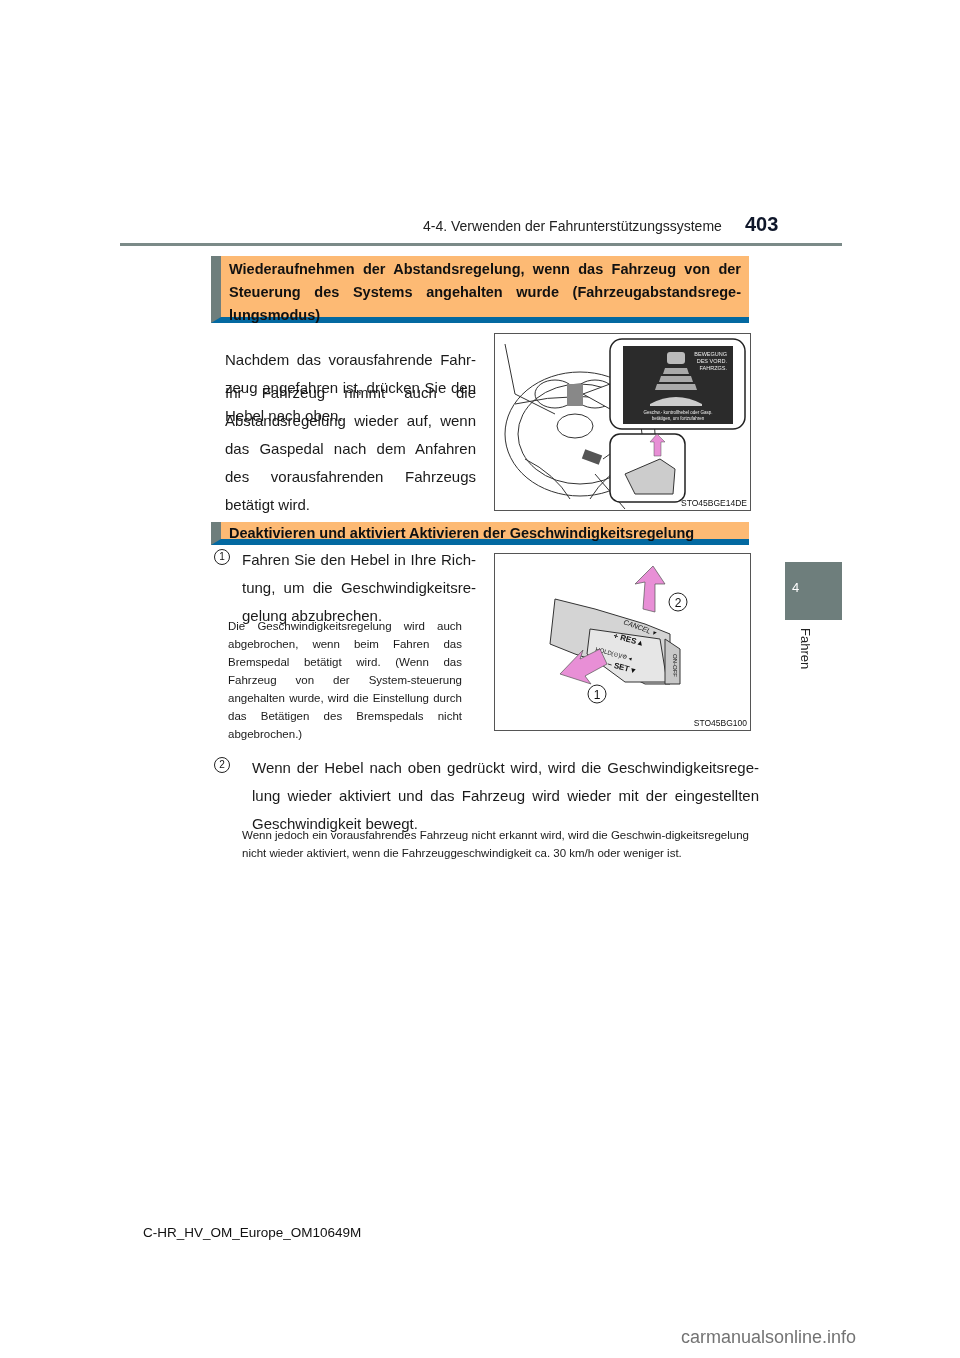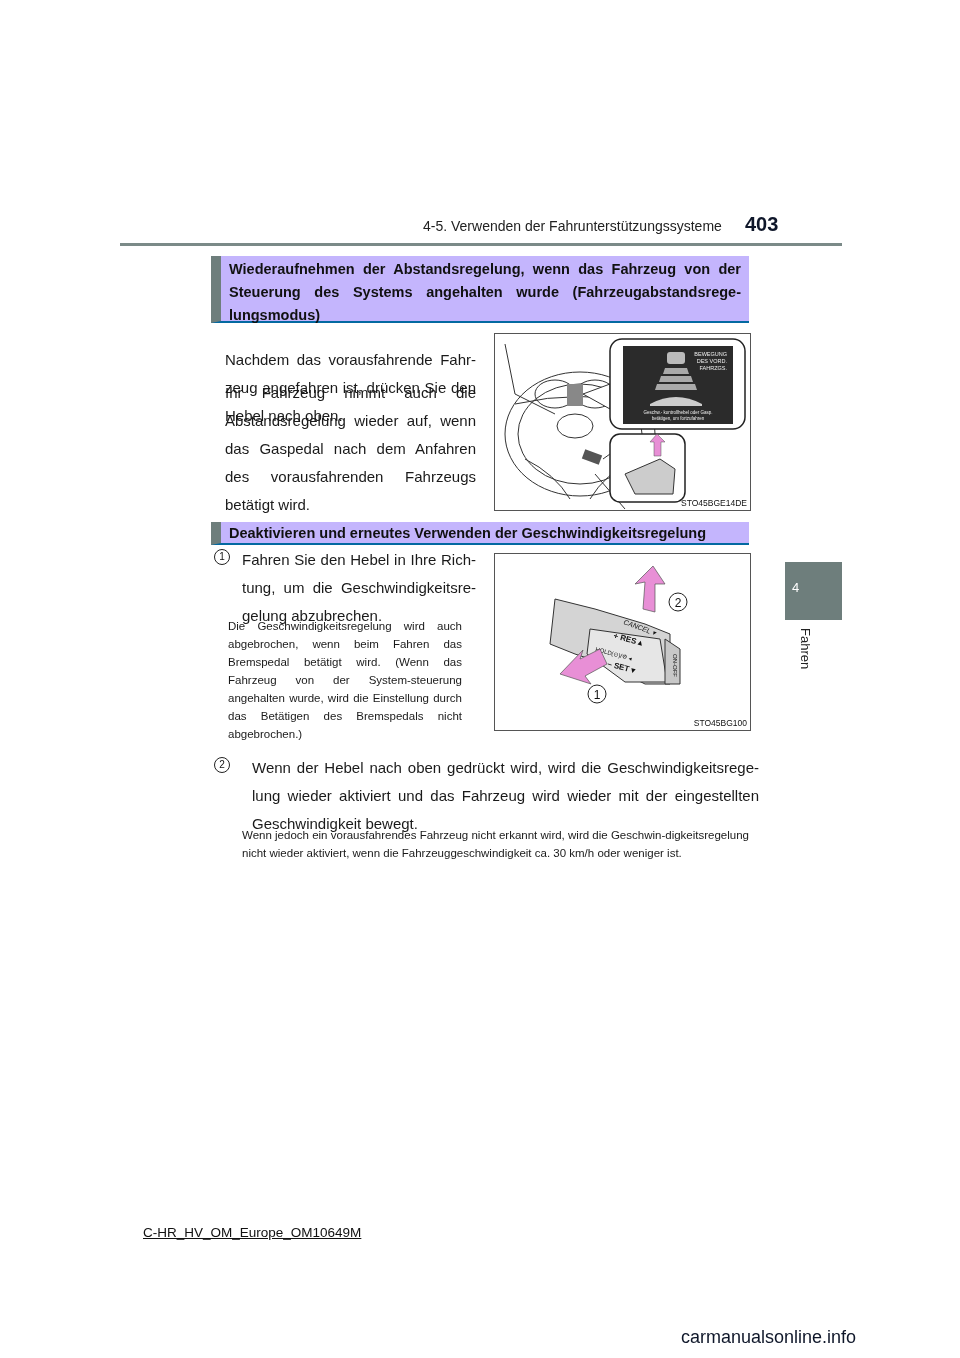--- a/index.html
+++ b/index.html
@@ -10,23 +10,23 @@
   .abs { position: absolute; }
   .header-title { left: 423px; top: 218px; font-size: 14px; color: #222; }
   .page-number { left: 745px; top: 213px; font-size: 20px; font-weight: bold; color: #0f172a; }
   .header-rule { left: 120px; top: 243px; width: 722px; height: 3px; background: #7b8a88; }
 
   .side-tab { left: 785px; top: 562px; width: 57px; height: 58px; background: #6e7e7c; }
   .side-tab-num { left: 792px; top: 580px; font-size: 13px; color: #fff; }
   .side-label { left: 798px; top: 628px; font-size: 13px; color: #222; writing-mode: vertical-rl; }
 
   .section-head {
-    background: #c4b5fd; border-left: 10px solid #6e7e7c; box-sizing: border-box;
+    background: #fdba74; border-left: 10px solid #6e7e7c; box-sizing: border-box;
     font-weight: bold; font-size: 14.5px; color: #111; line-height: 23px;
-    padding: 2px 8px 8px 8px; text-align: justify; border-bottom: 2px solid #0369a1;
+    padding: 2px 8px 8px 8px; text-align: justify; border-bottom: 6px solid #0369a1;
   }
   .sh1 { left: 211px; top: 256px; width: 538px; height: 67px; }
   .sh2 { left: 211px; top: 522px; width: 538px; height: 23px; padding-top: 0; line-height: 23px;}
 
   .para { font-size: 15px; line-height: 28px; text-align: justify; color: #1a1a1a; }
   .small { font-size: 11.5px; line-height: 18px; text-align: justify; color: #1a1a1a; }
 
   .p1 { left: 225px; top: 346px; width: 251px; }
   .p2 { left: 225px; top: 379px; width: 251px; }
 
@@ -40,27 +40,27 @@
     font-size: 10px; line-height: 14px; text-align: center; color: #111;
   }
   .c1 { left: 214px; top: 549px; }
   .c2 { left: 214px; top: 757px; }
 
   .s1 { left: 242px; top: 546px; width: 234px; }
   .s1-note { left: 228px; top: 617px; width: 234px; }
   .s2 { left: 252px; top: 754px; width: 507px; }
   .s2-note { left: 242px; top: 826px; width: 507px; }
 
-  .footer-doc { left: 143px; top: 1225px; font-size: 13.5px; color: #111; text-decoration: underline; }
-  .watermark { left: 681px; top: 1327px; font-size: 18px; color: #0f172a; }
+  .footer-doc { left: 143px; top: 1225px; font-size: 13.5px; color: #111; }
+  .watermark { left: 681px; top: 1327px; font-size: 18px; color: #737373; }
 </style>
 </head>
 <body>
 
-<div class="abs header-title">4-5. Verwenden der Fahrunterstützungssysteme</div>
+<div class="abs header-title">4-4. Verwenden der Fahrunterstützungssysteme</div>
 <div class="abs page-number">403</div>
 <div class="abs header-rule"></div>
 
 <div class="abs side-tab"></div>
 <div class="abs side-tab-num">4</div>
 <div class="abs side-label">Fahren</div>
 
 <div class="abs section-head sh1">Wiederaufnehmen der Abstandsregelung, wenn das Fahrzeug von der Steuerung des Systems angehalten wurde (Fahrzeugabstandsrege-lungsmodus)</div>
 <div class="abs para p1">Nachdem das vorausfahrende Fahr-zeug angefahren ist, drücken Sie den Hebel nach oben.</div>
 <div class="abs para p2">Ihr Fahrzeug nimmt auch die Abstandsregelung wieder auf, wenn das Gaspedal nach dem Anfahren des vorausfahrenden Fahrzeugs betätigt wird.</div>
@@ -95,21 +95,21 @@
     <text x="183" y="80" font-size="4.5" fill="#eee" text-anchor="middle" font-family="Liberation Sans, sans-serif">Geschw.- kontrollhebel oder Gasp.</text>
     <text x="183" y="86" font-size="4.5" fill="#eee" text-anchor="middle" font-family="Liberation Sans, sans-serif">betätigen, um fortzufahren</text>
     <rect x="115" y="100" width="75" height="68" rx="10" fill="#fff" stroke="#222" stroke-width="1.5"></rect>
     <line x1="108" y1="125" x2="115" y2="120" stroke="#333"></line>
     <polygon points="130,140 165,125 180,135 178,160 140,160" fill="#ccc" stroke="#333"></polygon>
     <polygon points="155,108 162,100 170,108 166,108 166,122 159,122 159,108" fill="#e88fd6" stroke="#555" stroke-width="0.5"></polygon>
   </svg>
   <span class="fig-code">STO45BGE14DE</span>
 </div>
 
-<div class="abs section-head sh2">Deaktivieren und erneutes Verwenden der Geschwindigkeitsregelung</div>
+<div class="abs section-head sh2">Deaktivieren und aktiviert Aktivieren der Geschwindigkeitsregelung</div>
 
 <div class="abs circle-num c1">1</div>
 <div class="abs para s1">Fahren Sie den Hebel in Ihre Rich-tung, um die Geschwindigkeitsre-gelung abzubrechen.</div>
 <div class="abs small s1-note">Die Geschwindigkeitsregelung wird auch abgebrochen, wenn beim Fahren das Bremspedal betätigt wird. (Wenn das Fahrzeug von der System-steuerung angehalten wurde, wird die Einstellung durch das Betätigen des Bremspedals nicht abgebrochen.)</div>
 
 <div class="abs figure fig2">
   <svg width="255" height="176" viewBox="0 0 255 176">
     <path d="M60 45 L100 55 L150 70 L175 80 L175 130 L150 130 L110 110 L80 100 L55 90 Z" fill="#d4d4d4" stroke="#333"></path>
     <path d="M95 75 L165 85 L172 128 L130 128 L92 100 Z" fill="#e6e6e6" stroke="#333"></path>
     <text x="128" y="70" font-size="7" fill="#111" font-style="italic" transform="rotate(20 128 70)" font-family="Liberation Sans, sans-serif">CANCEL ▾</text>

